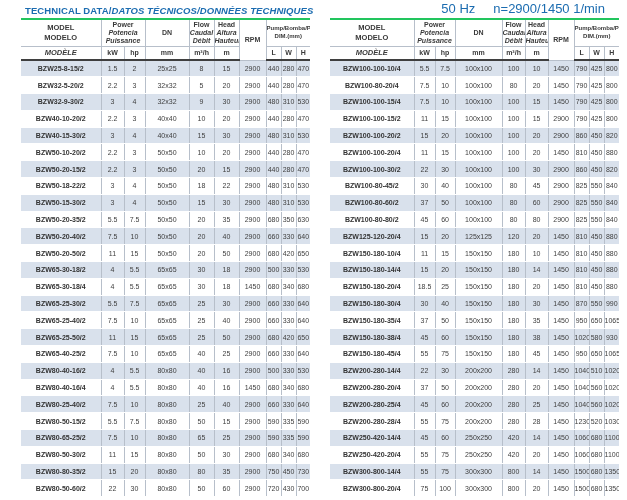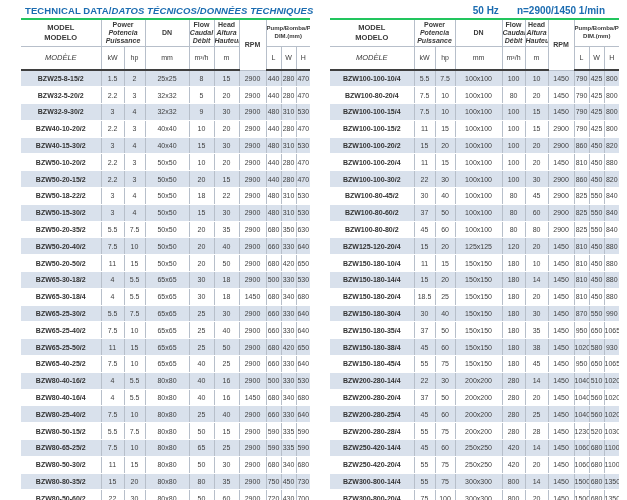--- a/index.html
+++ b/index.html
@@ -5,39 +5,39 @@
   * { margin: 0; padding: 0; box-sizing: border-box; }
   html, body { width: 627px; height: 500px; background: #ffffff; overflow: hidden; }
   body { font-family: "Liberation Sans", sans-serif; color: #404040; }
 
   .titlebar {
     display: flex; justify-content: space-between; align-items: flex-end;
     padding: 4px 22px 2px 25px; height: 18px; border-radius: 9px;
   }
   .page-title { font-size: 9.5px; font-weight: bold; color: #1b6cb0; letter-spacing: 0.1px; white-space: nowrap; }
   .page-title .t-italic { font-style: italic; }
-  .freq-block { font-size: 10px; font-weight: bold; color: #1b6cb0; white-space: nowrap; text-align: right; }
+  .freq-block { font-size: 13px; font-weight: normal; color: #1b6cb0; white-space: nowrap; text-align: right; }
   .freq-block .speed { margin-left: 18px; }
 
   .tables { display: flex; gap: 20px; padding-left: 21px; }
 
   table {
     border-collapse: collapse; table-layout: fixed; width: 289px;
     border-top: 2px solid #22c55e; border-bottom: 1px solid #95a0ad;
     font-size: 7px;
   }
   th, td {
     border-right: 1px solid #b7bfca; padding: 0; text-align: center; vertical-align: middle;
     overflow: hidden; white-space: nowrap;
   }
   th:last-child, td:last-child { border-right: none; }
 
   thead th { font-weight: bold; color: #3a3a3a; background: #ffffff; }
   thead tr.langs th { height: 27px; border-bottom: 1px solid #b7bfca; }
-  thead tr.units th { height: 24px; border-bottom: 2px solid #3f3f3f; font-weight: normal; }
+  thead tr.units th { height: 14px; border-bottom: 2px solid #3f3f3f; font-weight: bold; }
   thead th.rpm-head { border-bottom: 2px solid #3f3f3f; }
   .lang-stack { line-height: 8px; font-size: 7px; }
   .lang-stack .it { font-style: italic; }
   .model-head { font-size: 7.5px; line-height: 9.5px; }
   .modele { font-weight: bold; font-style: italic; font-size: 7.5px; }
   .dim-head { font-size: 6px; line-height: 7.5px; }
   .unit { font-size: 7px; }
 
   tbody td { height: 16.8px; border-bottom: 1px solid #ffffff; color: #404040; }
   tbody tr.shade td { background: #d9e1ec; }

